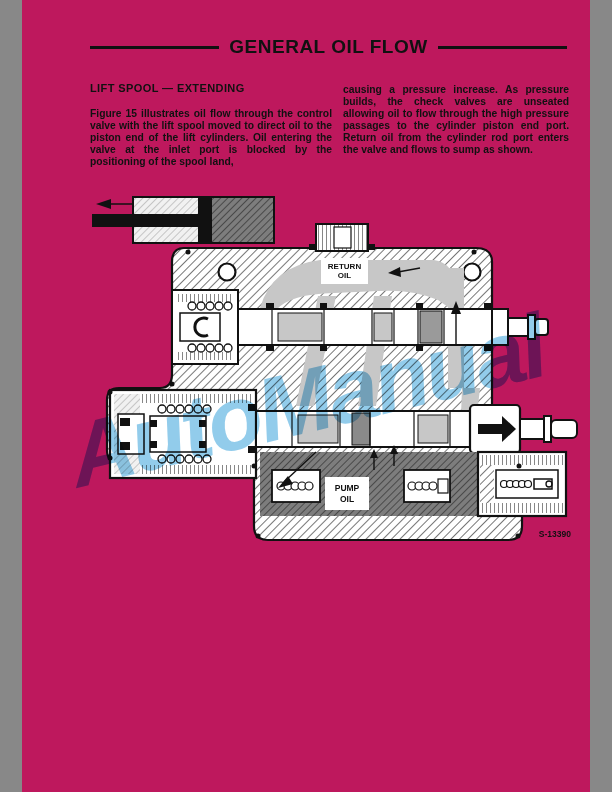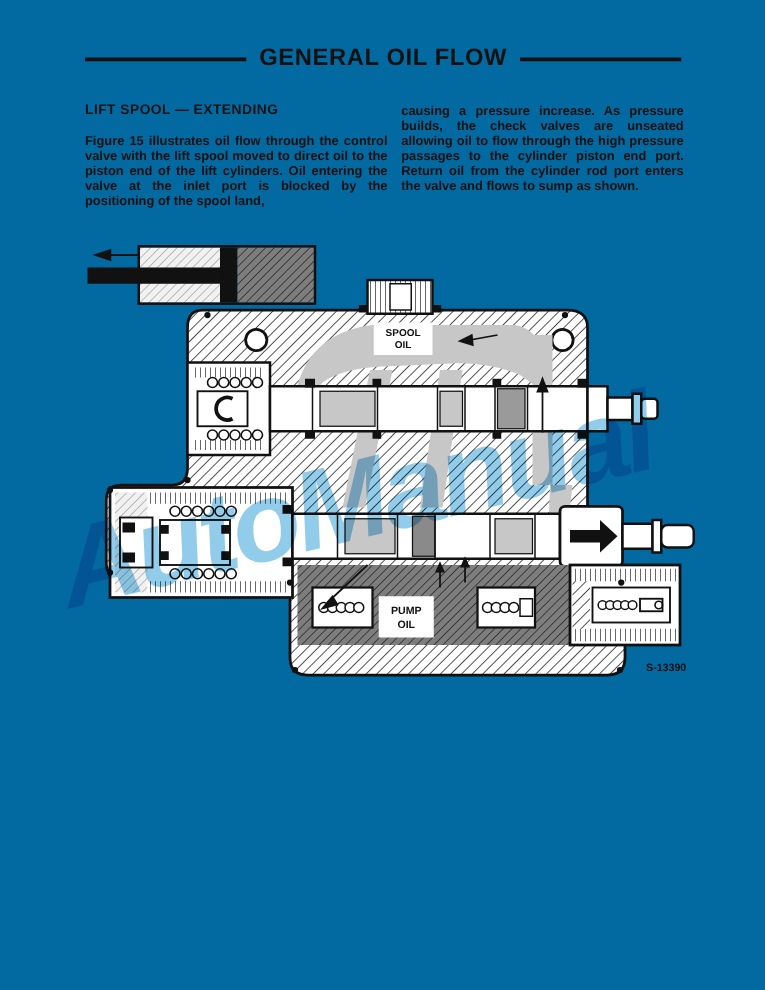--- a/index.html
+++ b/index.html
@@ -1,17 +1,17 @@
 <!DOCTYPE html>
 <html><head>
 <meta charset="utf-8">
 <style>
   html,body{margin:0;padding:0;background:#888;}
   .page{
-    position:relative;width:612px;height:792px;background:#0369a1;
+    position:relative;width:568px;height:792px;background:#be185d;
     margin:0 auto;overflow:hidden;
     font-family:"Liberation Sans",sans-serif;color:#111;
   }
   
   .title-row{position:absolute;left:68px;top:36px;width:477px;display:flex;align-items:center;}
   .title-rule{flex:1;height:3px;background:#111;}
   .page-title{
     padding:0 10px;font-size:19px;font-weight:800;letter-spacing:.5px;white-space:nowrap;
   }
   .section-heading{
@@ -311,21 +311,21 @@
         <circle cx="88" cy="392" r="2.5"></circle>
       <circle cx="88" cy="458" r="2.5"></circle>
         <circle cx="232" cy="466" r="2.5"></circle>
       <circle cx="497" cy="466" r="2.5"></circle>
         <circle cx="236" cy="536" r="2.5"></circle>
       <circle cx="496" cy="536" r="2.5"></circle>
     </g>
   </svg>
 
   <div class="flabel return-oil">
-    <span>SPOOL</span>
+    <span>RETURN</span>
     <span>OIL</span>
   </div>
   <div class="flabel pump-oil">
     <span>PUMP</span>
     <span>OIL</span>
   </div>
   <div class="ref-code">S-13390</div>
 
 
 

